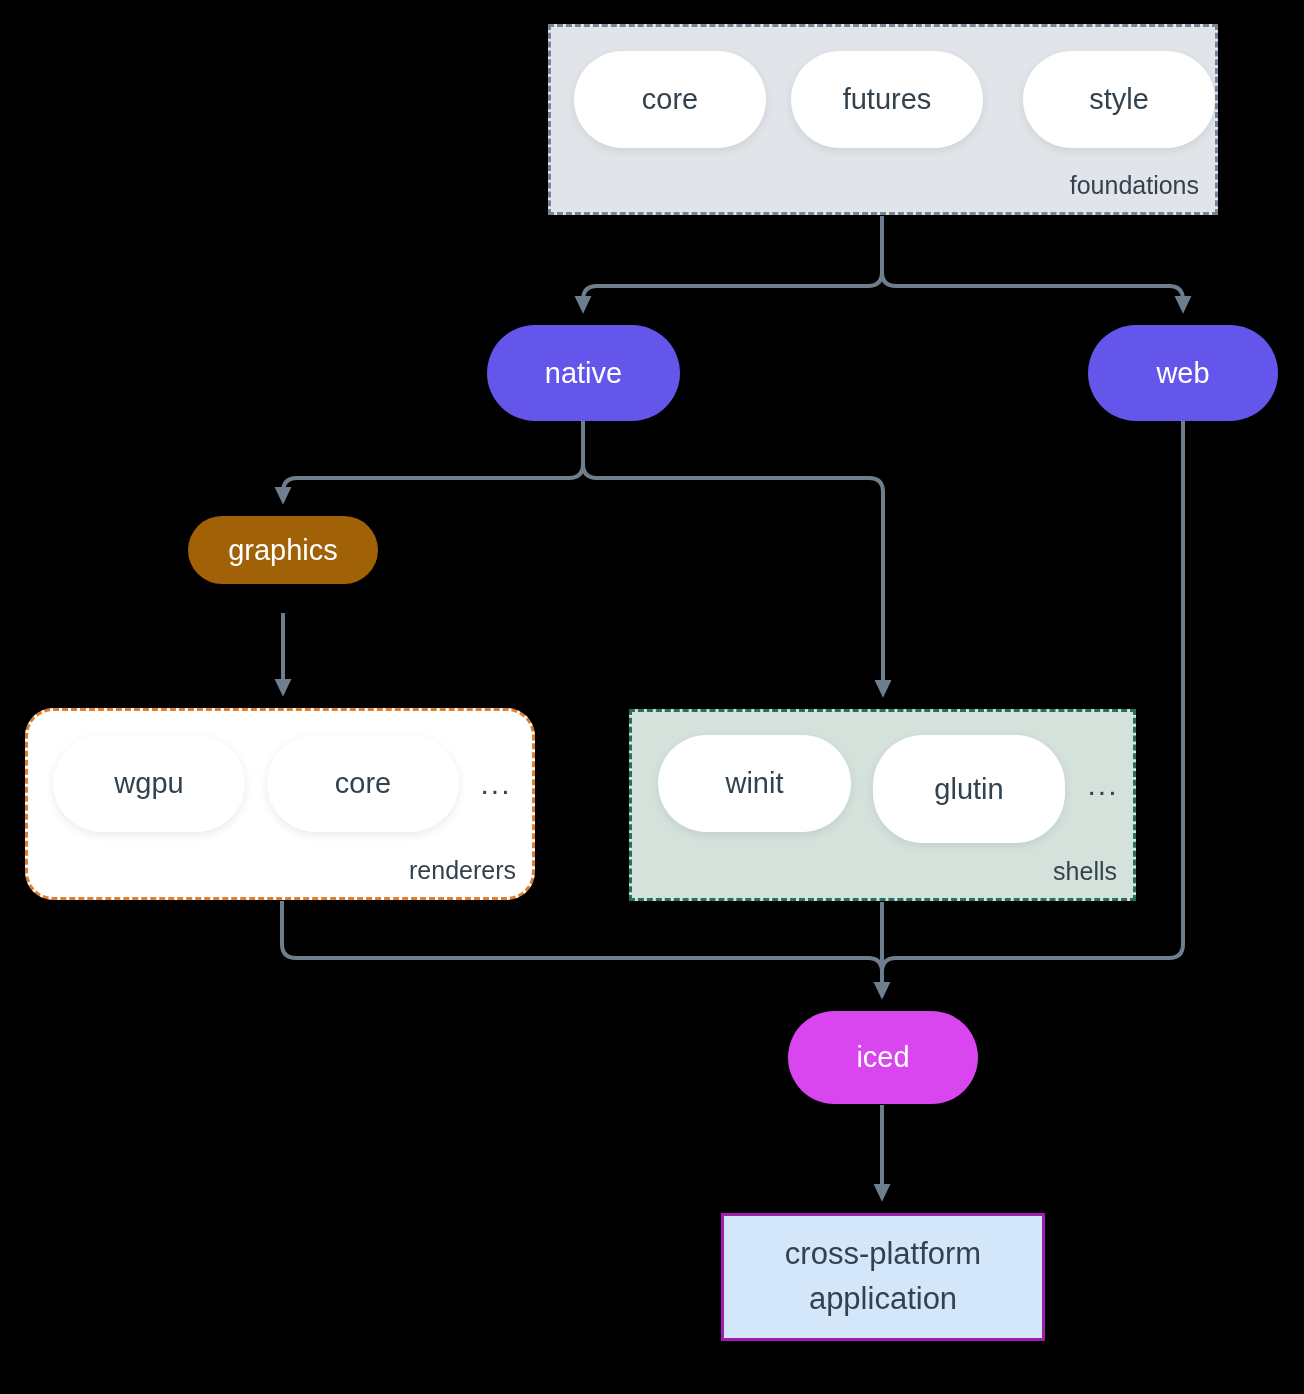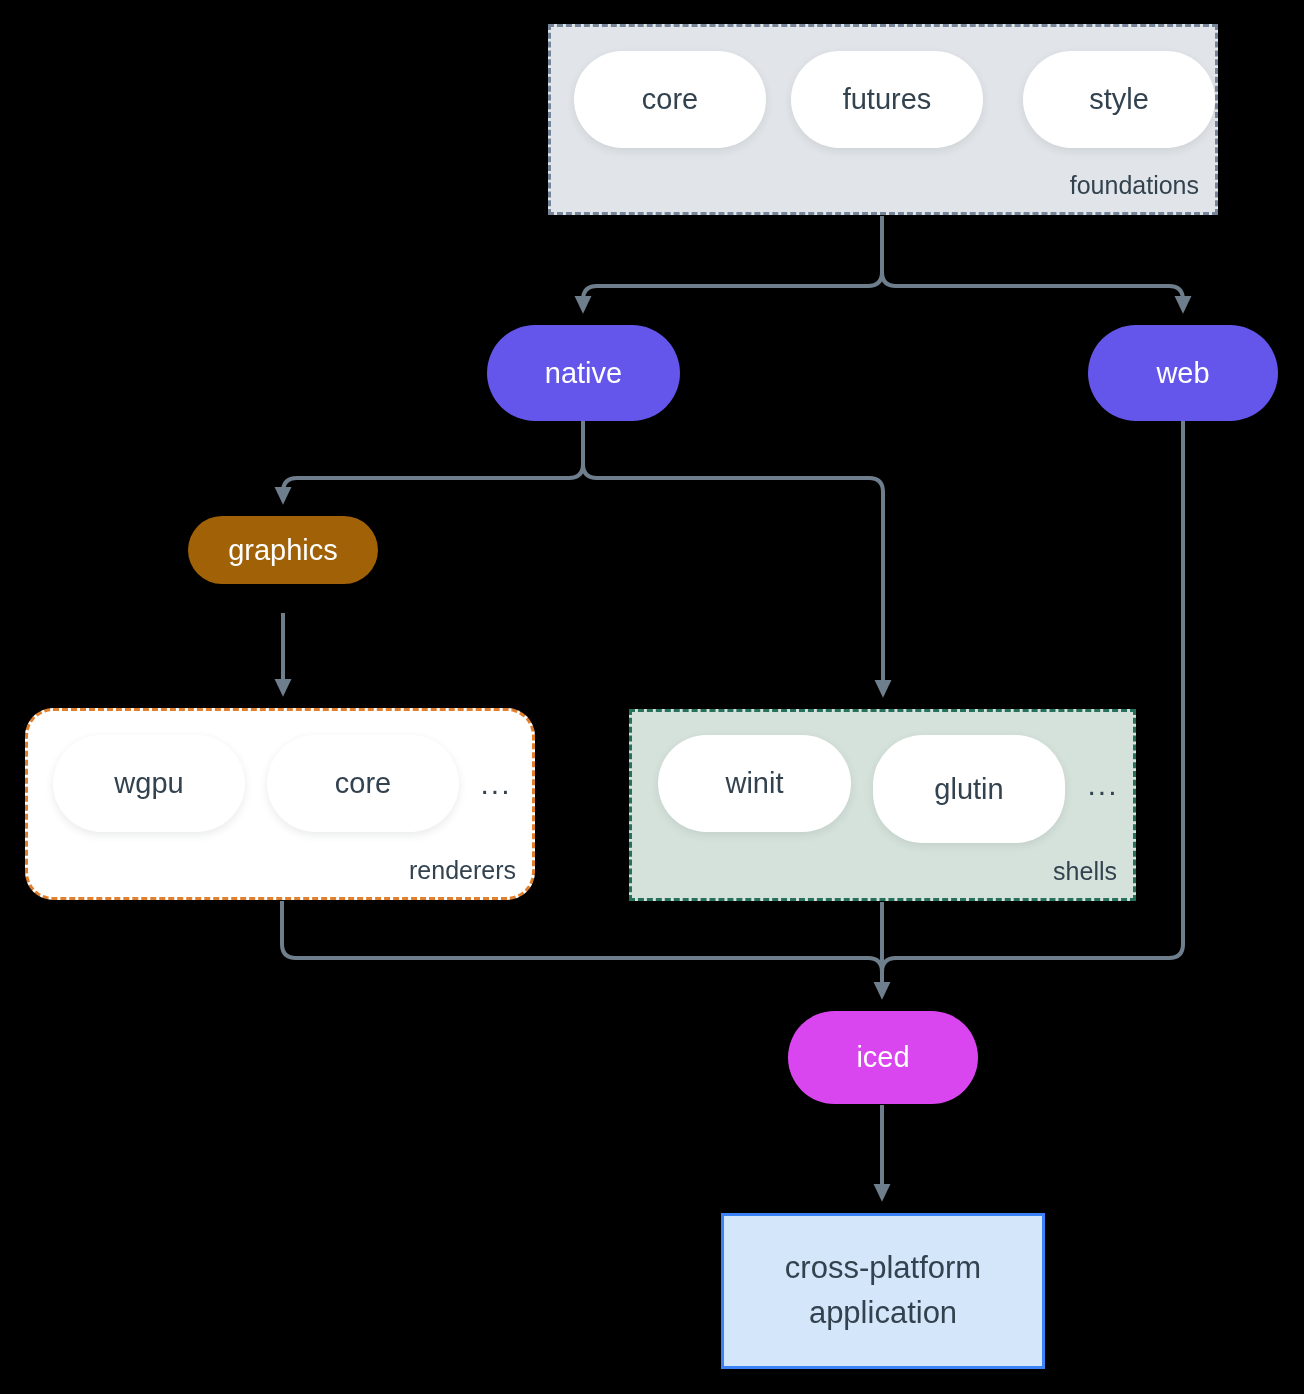--- a/index.html
+++ b/index.html
@@ -87,23 +87,23 @@
 
   
   .pill-native   { left: 487px;  top: 325px; width: 193px; height: 96px; background: #6456ea; }
   .pill-web      { left: 1088px; top: 325px; width: 190px; height: 96px; background: #6456ea; }
   .pill-graphics { left: 188px;  top: 516px; width: 190px; height: 68px; background: #a16207; }
   .pill-iced     { left: 788px;  top: 1011px; width: 190px; height: 93px; background: #d946ef; }
 
   
   .app-box {
     position: absolute;
-    left: 721px; top: 1213px; width: 324px; height: 156px;
+    left: 721px; top: 1213px; width: 324px; height: 128px;
     background: #d4e6f9;
-    border: 3px solid #3b82f6;
+    border: 3px solid #a21caf;
     color: #33424f;
     font-size: 31px;
     display: flex;
     flex-direction: column;
     align-items: center;
     justify-content: center;
     line-height: 1.45;
     text-align: center;
   }
 </style>

